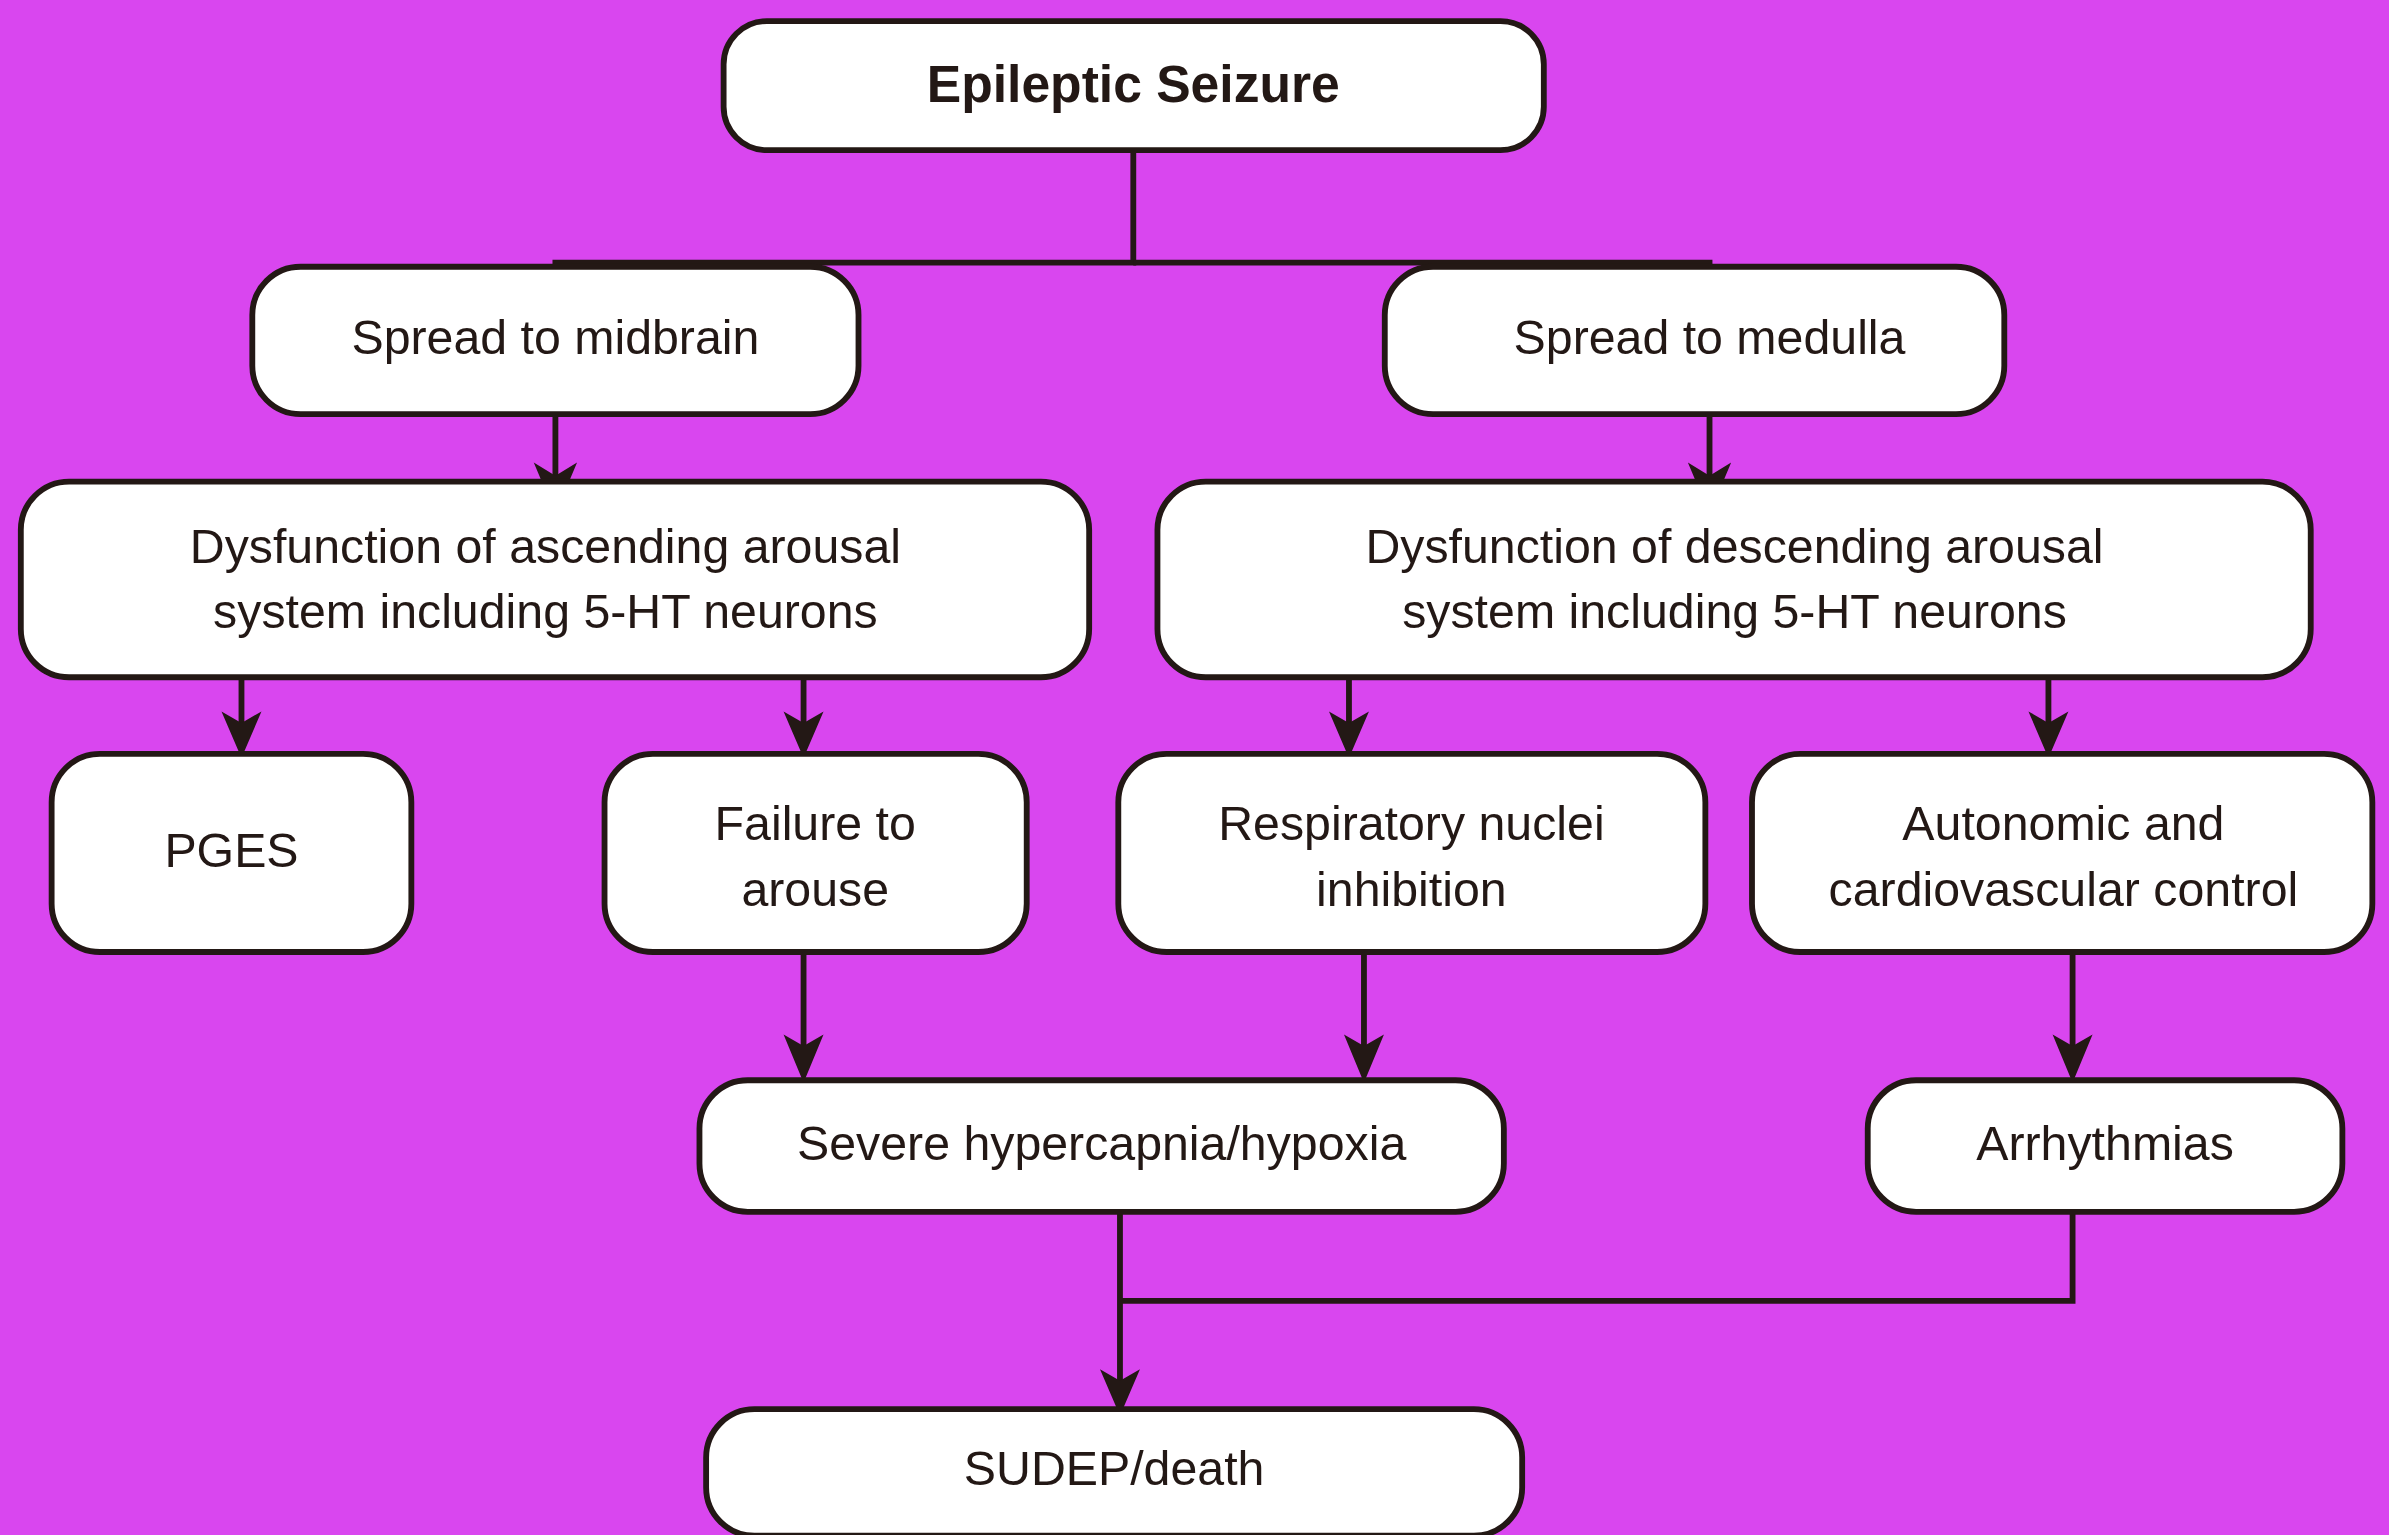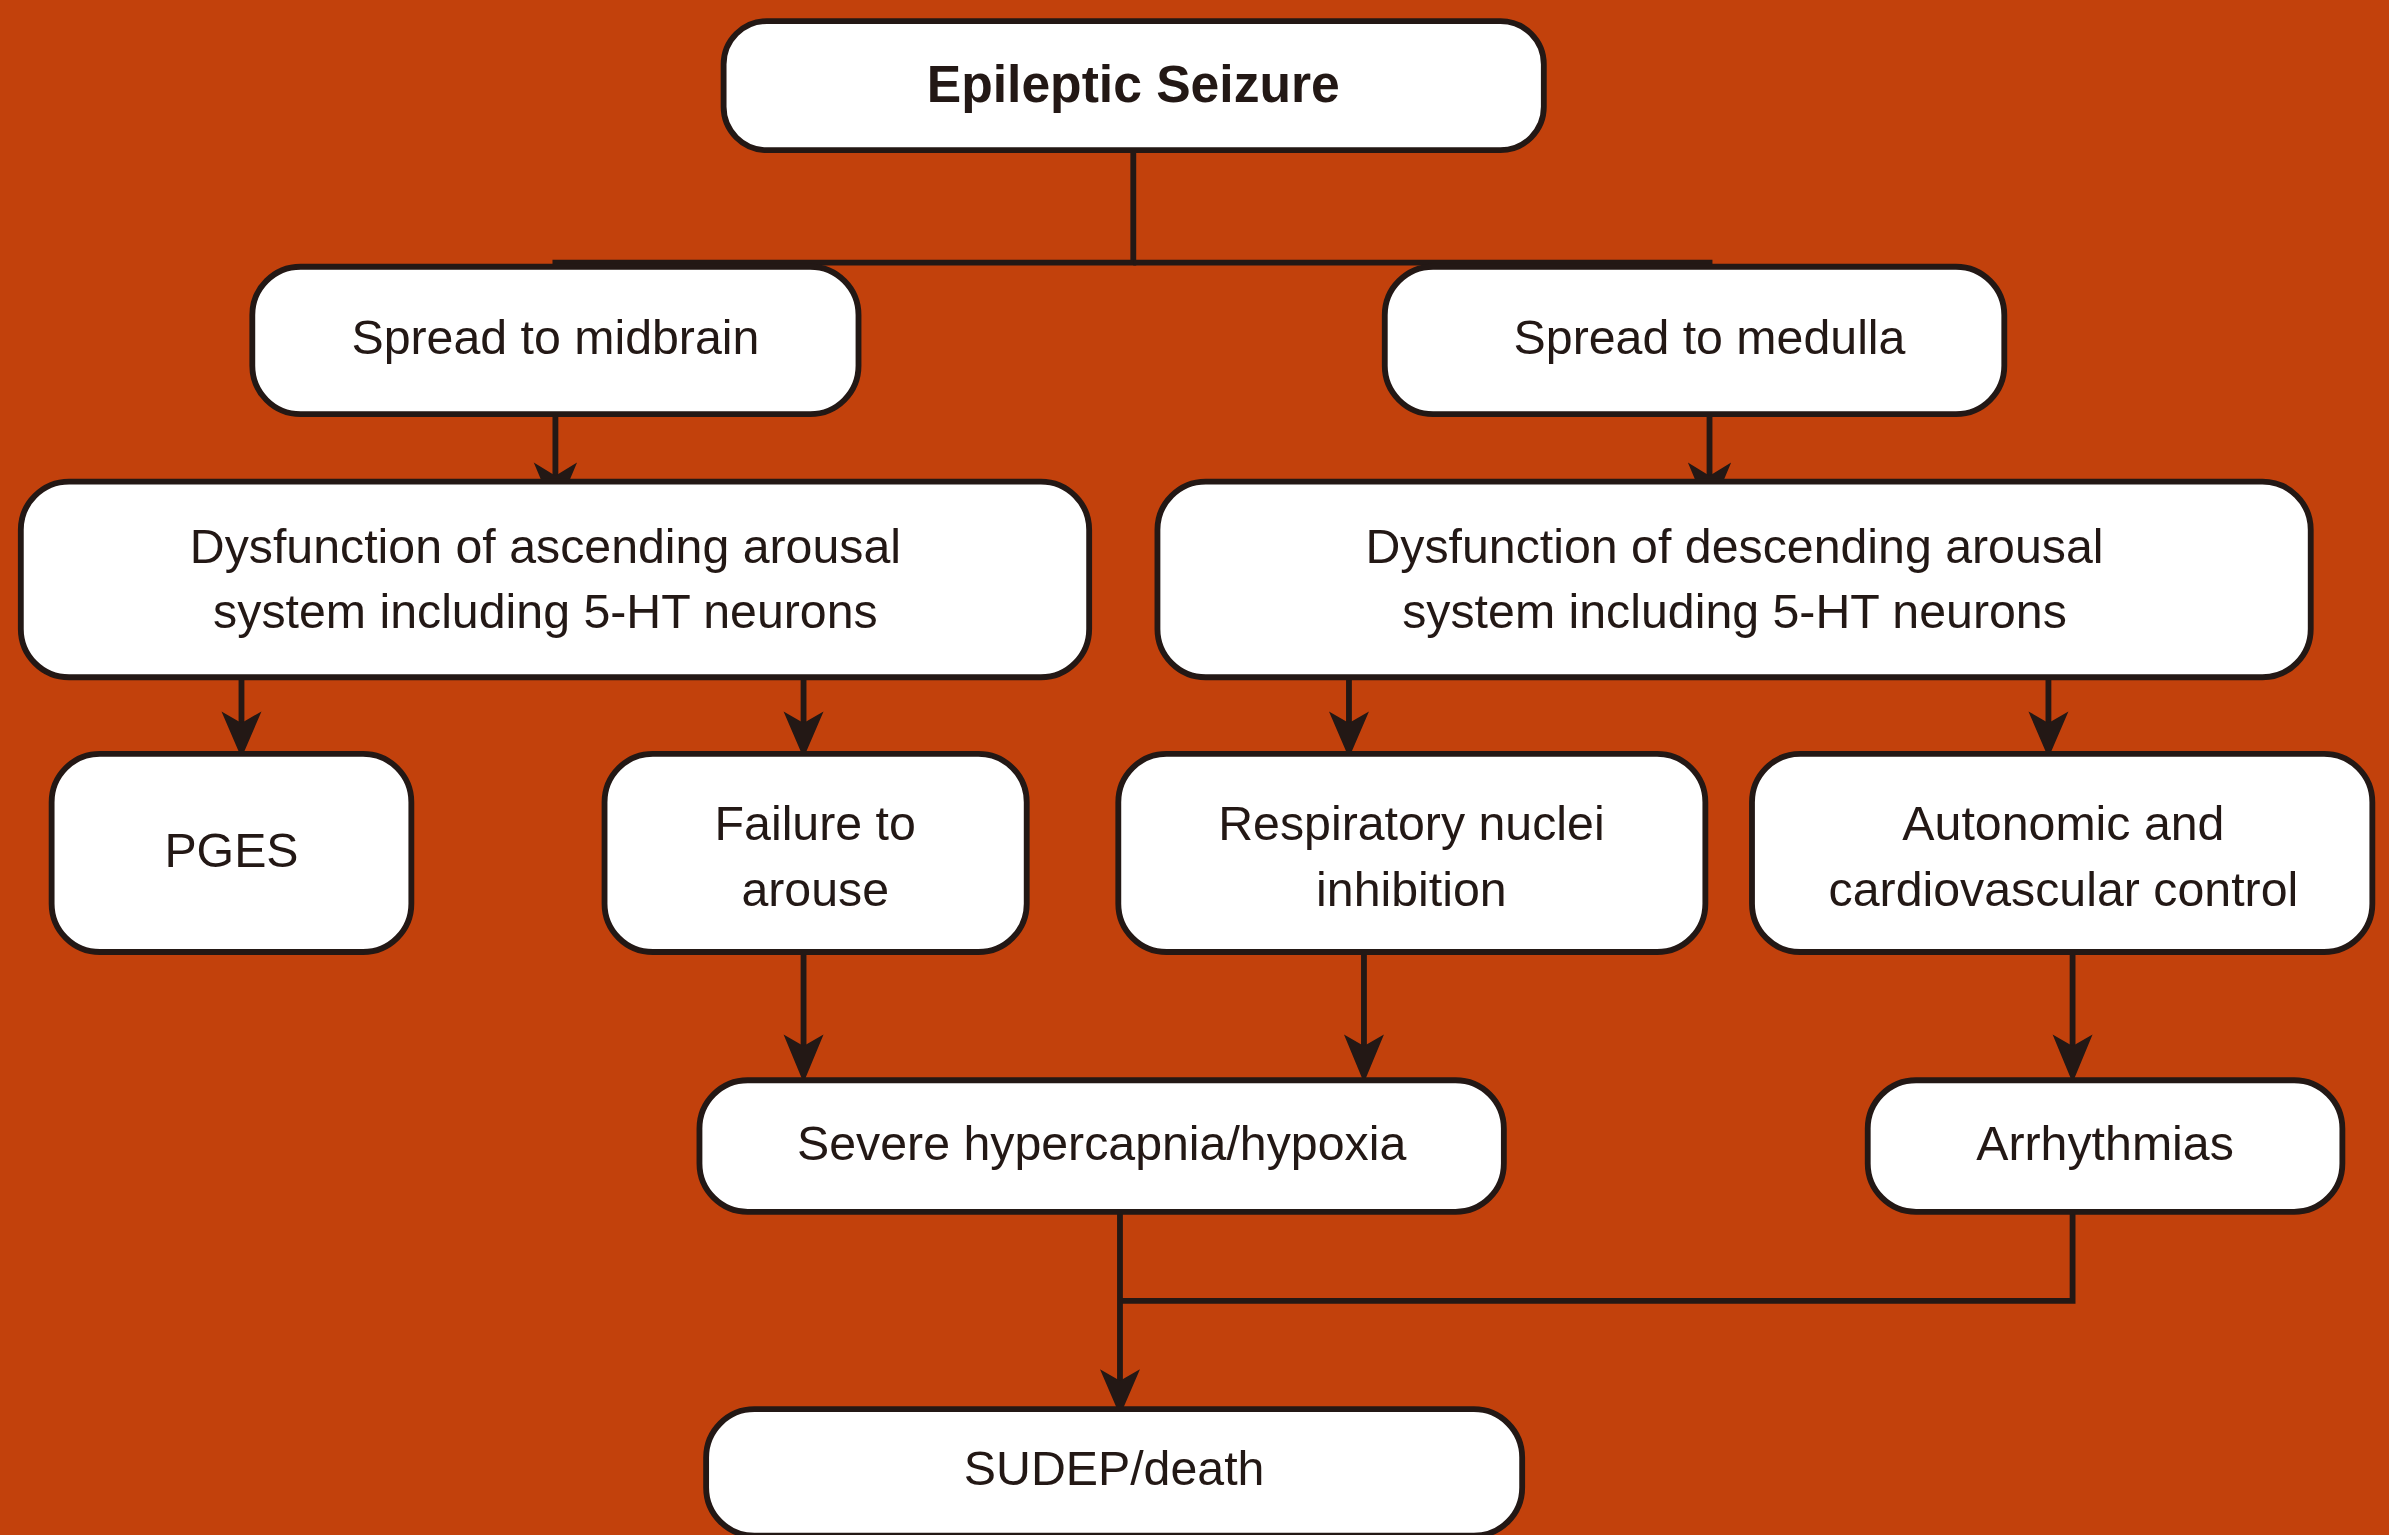--- a/index.html
+++ b/index.html
@@ -10,21 +10,21 @@
   body {
     width: 2389px;
     height: 1536px;
     font-family: "Liberation Sans", sans-serif;
     overflow: hidden;
   }
   #flowchart-root {
     position: relative;
     width: 2389px;
     height: 1536px;
-    background: #c2410c;
+    background: #d946ef;
   }
   svg#flow-svg {
     position: absolute;
     top: 0;
     left: 0;
     width: 2389px;
     height: 1536px;
   }
   .node-box {
     fill: #ffffff;

